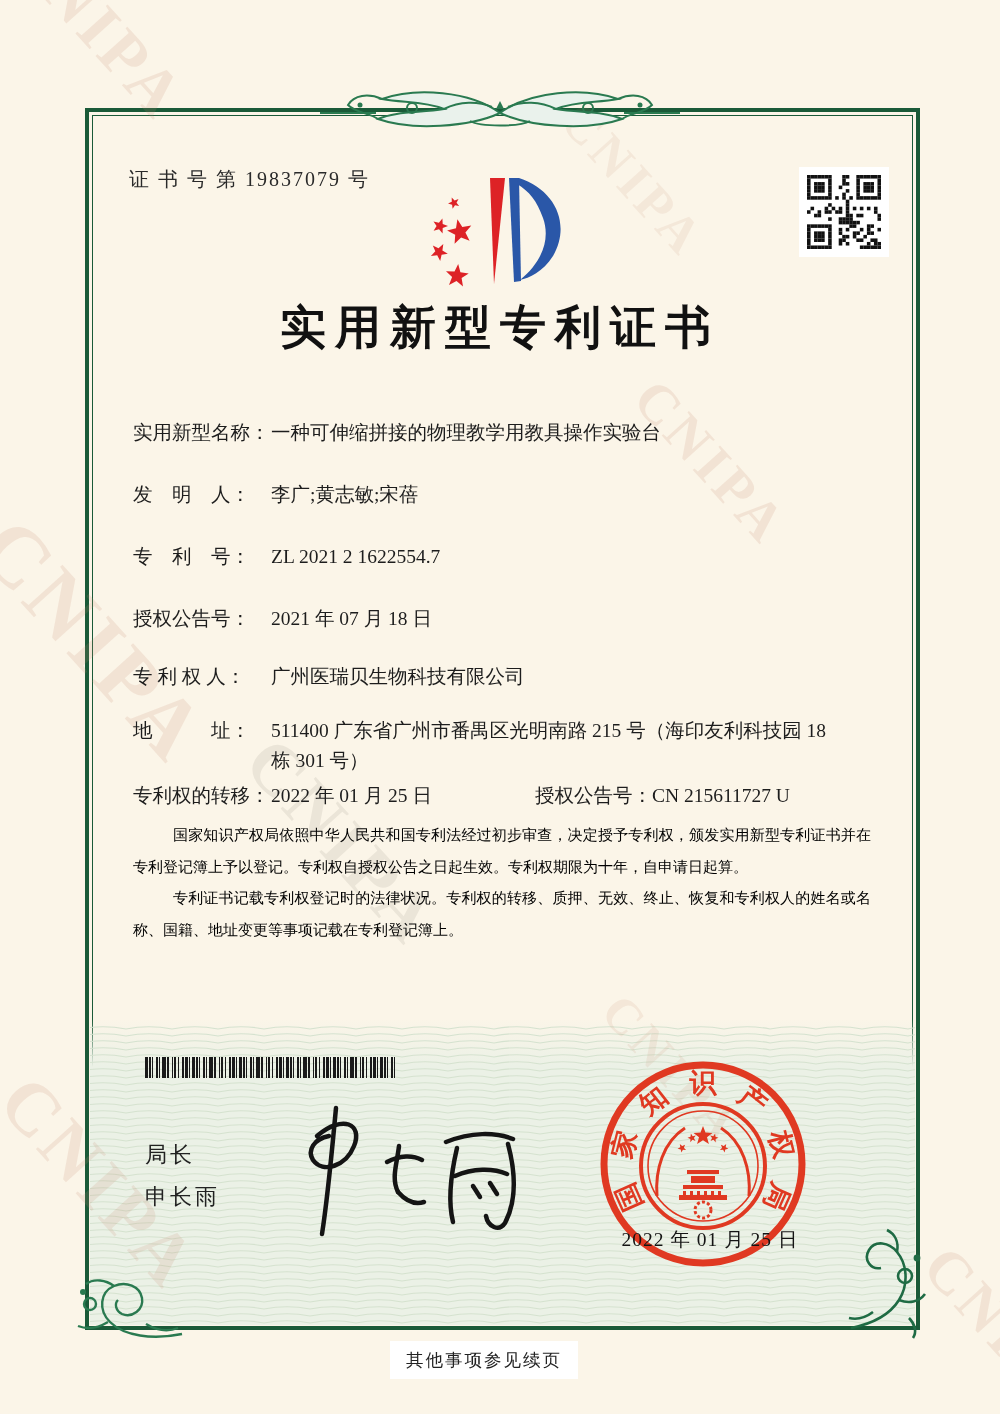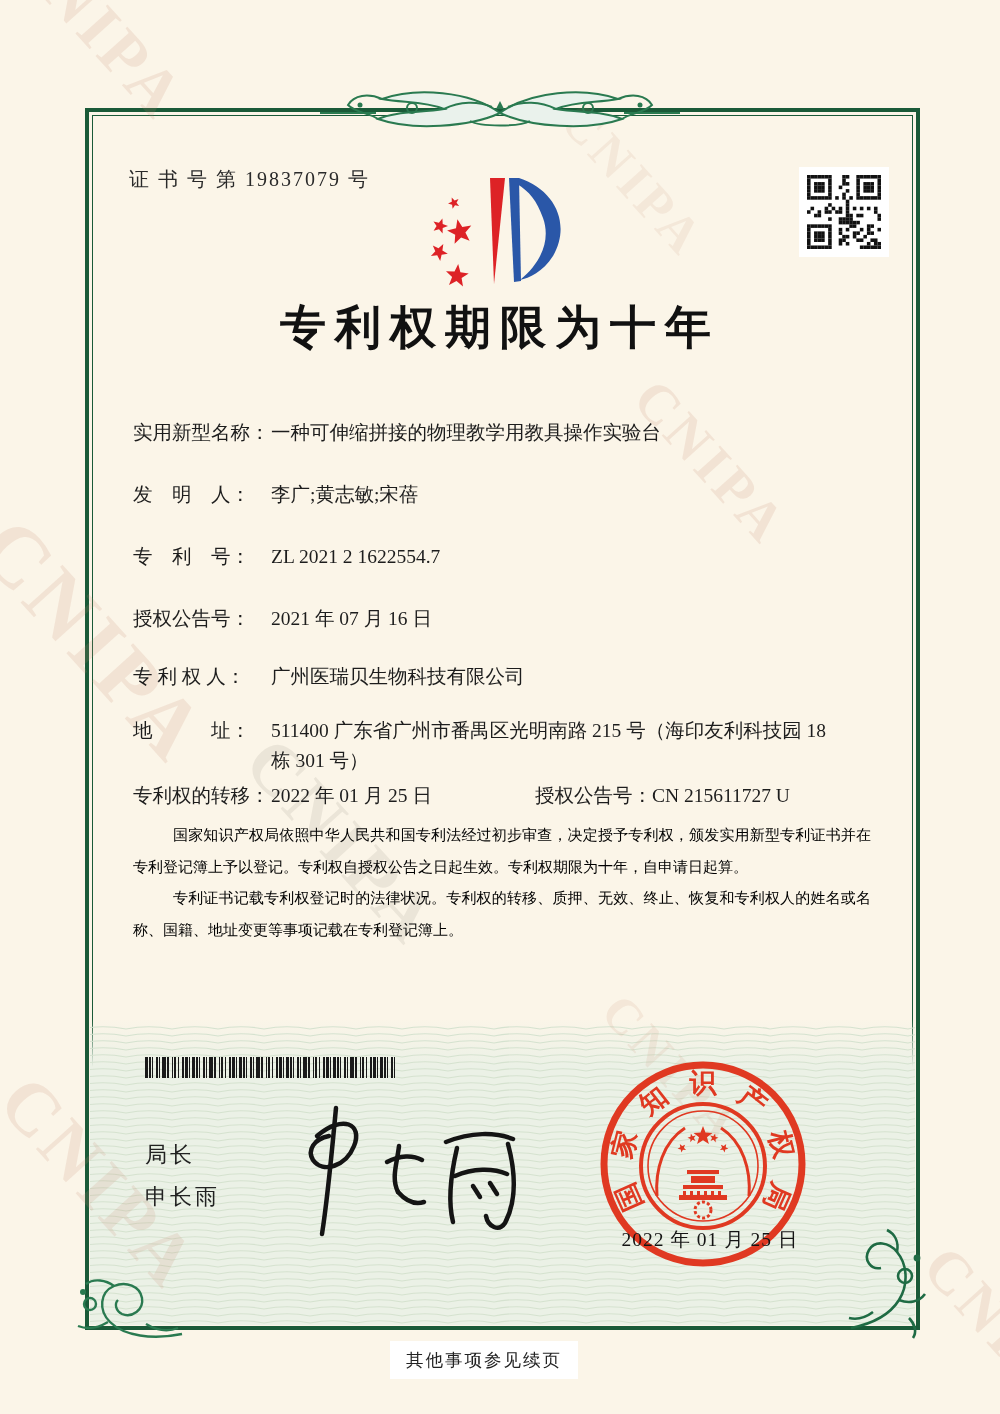--- a/index.html
+++ b/index.html
@@ -369,27 +369,27 @@
         <rect x="70.48" y="66.95" width="3.57" height="3.57" fill="#111"></rect>
         <rect x="52.86" y="70.48" width="3.57" height="3.57" fill="#111"></rect>
         <rect x="56.38" y="70.48" width="3.57" height="3.57" fill="#111"></rect>
         <rect x="59.90" y="70.48" width="3.57" height="3.57" fill="#111"></rect>
         <rect x="63.43" y="70.48" width="3.57" height="3.57" fill="#111"></rect>
         <rect x="66.95" y="70.48" width="3.57" height="3.57" fill="#111"></rect>
         <rect x="70.48" y="70.48" width="3.57" height="3.57" fill="#111"></rect>
       </svg>
   </div>
 
-  <div class="title">专利权期限为十年</div>
+  <div class="title">实用新型专利证书</div>
 
   <div id="fields">
       <div class="field-row" style="top: 418px;"><span class="field-label">实用新型名称：</span><span class="field-value">一种可伸缩拼接的物理教学用教具操作实验台</span></div>
       <div class="field-row" style="top: 480px;"><span class="field-label">发　明　人：</span><span class="field-value">李广;黄志敏;宋蓓</span></div>
       <div class="field-row" style="top: 542px;"><span class="field-label">专　利　号：</span><span class="field-value">ZL 2021 2 1622554.7</span></div>
-      <div class="field-row" style="top: 604px;"><span class="field-label">授权公告号：</span><span class="field-value">2021 年 07 月 16 日</span></div>
+      <div class="field-row" style="top: 604px;"><span class="field-label">授权公告号：</span><span class="field-value">2021 年 07 月 18 日</span></div>
       <div class="field-row" style="top: 662px;"><span class="field-label">专 利 权 人：</span><span class="field-value">广州医瑞贝生物科技有限公司</span></div>
       <div class="field-row" style="top: 716px;"><span class="field-label">地　　　址：</span><span class="field-value">511400 广东省广州市番禺区光明南路 215 号（海印友利科技园 18 栋 301 号）</span></div>
       <div class="field-row" style="top: 781px;"><span class="field-label">专利权的转移：</span><span class="field-value" style="width: 230px;">2022 年 01 月 25 日</span><span class="field-pair2"><span>授权公告号：</span><span>CN 215611727 U</span></span></div>
     </div>
 
   <div class="paras" id="paras">
       <p>国家知识产权局依照中华人民共和国专利法经过初步审查，决定授予专利权，颁发实用新型专利证书并在专利登记簿上予以登记。专利权自授权公告之日起生效。专利权期限为十年，自申请日起算。</p>
       <p>专利证书记载专利权登记时的法律状况。专利权的转移、质押、无效、终止、恢复和专利权人的姓名或名称、国籍、地址变更等事项记载在专利登记簿上。</p>
     </div>
 

